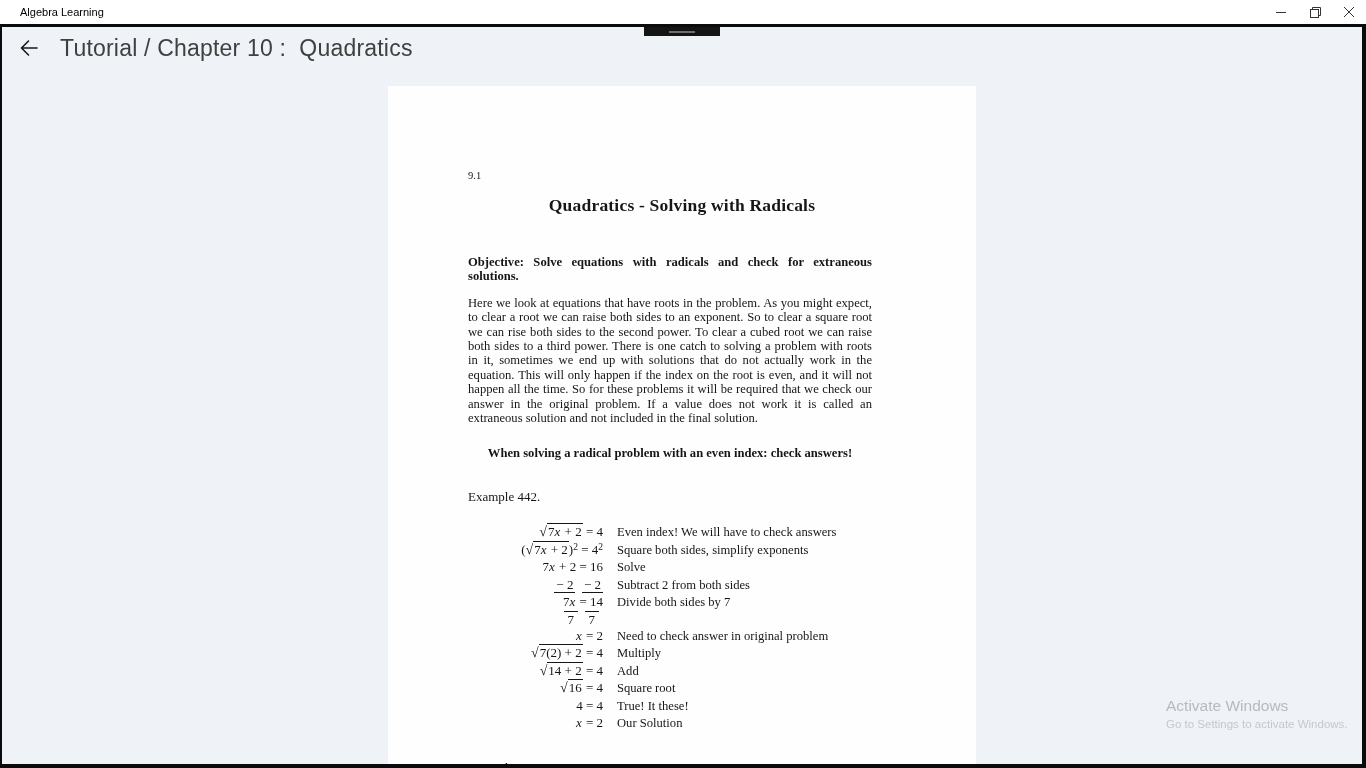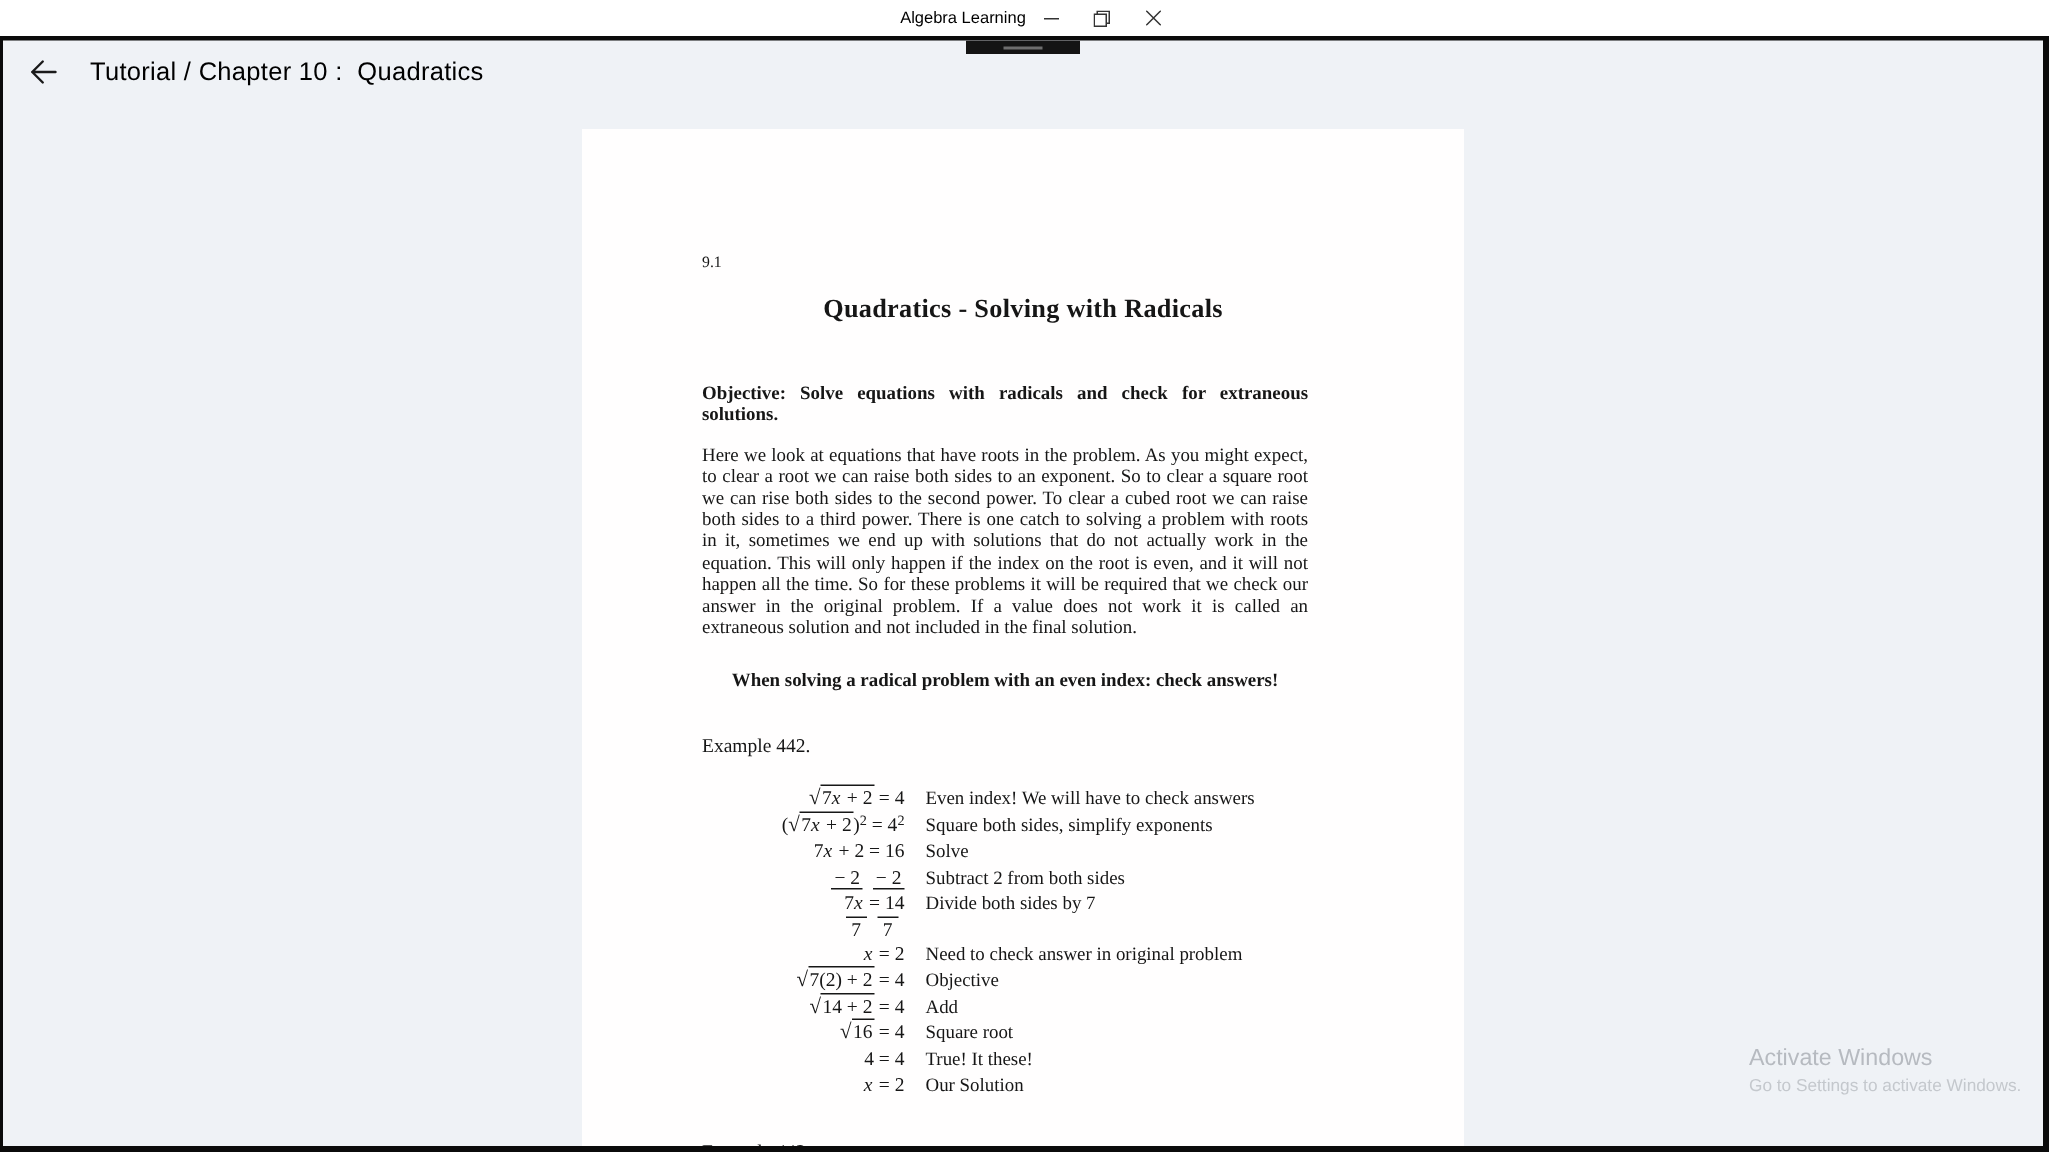--- a/index.html
+++ b/index.html
@@ -5,21 +5,21 @@
   * { box-sizing: border-box; }
   html,body { margin:0; padding:0; }
   body {
     width:1366px; height:768px; overflow:hidden;
     background:#ffffff;
     font-family:"Liberation Sans", sans-serif;
     -webkit-font-smoothing:antialiased;
   }
 
   
-  .titlebar { height:24px; display:flex; align-items:center; justify-content:center; background:#ffffff;margin-left:10px; }
+  .titlebar { height:24px; display:flex; align-items:center; justify-content:space-between; background:#ffffff;margin-left:10px; }
   .window-title { font-size:11px; color:#000; padding-left:10px; }
   .win-controls { display:flex; height:100%; }
   .win-btn { width:34px; height:24px; display:flex; align-items:center; justify-content:center;
              background:none; border:none; padding:0; cursor:default; }
   .win-btn svg { display:block; }
 
   
   .frame {
     position:relative; height:744px;
     border:3px solid #0b0b0b; border-left-width:2px; border-right-width:4px; border-bottom-width:4px;
@@ -27,21 +27,21 @@
   }
   .drag-tab { position:absolute; top:0; left:50%; transform:translateX(-50%);
               width:76px; height:9px; background:#141414;
               display:flex; align-items:center; justify-content:center; }
   .drag-dash { width:26px; height:2px; background:#6e6e6e; }
 
   
   .appbar { display:flex; align-items:center; height:42px; padding-left:12px; }
   .back-button { background:none; border:none; width:30px; height:30px; padding:0;
                  display:flex; align-items:center; justify-content:center; }
-  .crumb { font-size:17px; color:#000000; margin-left:16px; white-space:pre; letter-spacing:.2px; }
+  .crumb { font-size:23px; color:#404040; margin-left:16px; white-space:pre; letter-spacing:.2px; }
 
   
   .page {
     width:588px; height:678px; margin:17px auto 0; background:#fffefe;
     padding:0 80px; overflow:hidden;
     font-family:"Liberation Serif","DejaVu Serif",serif; color:#161616;
   }
   .secnum { margin:0; padding-top:84px; font-size:10.5px; }
   .doctitle { margin:14px 0 0; text-align:center; font-size:17.5px; font-weight:bold; letter-spacing:.2px; }
   .para { width:404px; margin:0; text-align:justify; font-size:12.6px; line-height:14.4px; }
@@ -142,21 +142,21 @@
         <div class="mrow div-row">
           <span class="eq"><span class="oline">7</span><span>&nbsp;&nbsp;</span><span class="oline">7</span></span>
           <span class="note"></span>
         </div>
         <div class="mrow">
           <span class="eq"><span><i>x</i> = 2</span></span>
           <span class="note">Need to check answer in original problem</span>
         </div>
         <div class="mrow">
           <span class="eq"><span class="sqrt"><span class="radical">√</span><span class="radicand">7(2) + 2</span></span><span> = 4</span></span>
-          <span class="note">Objective</span>
+          <span class="note">Multiply</span>
         </div>
         <div class="mrow">
           <span class="eq"><span class="sqrt"><span class="radical">√</span><span class="radicand">14 + 2</span></span><span> = 4</span></span>
           <span class="note">Add</span>
         </div>
         <div class="mrow">
           <span class="eq"><span class="sqrt"><span class="radical">√</span><span class="radicand">16</span></span><span> = 4</span></span>
           <span class="note">Square root</span>
         </div>
         <div class="mrow">

